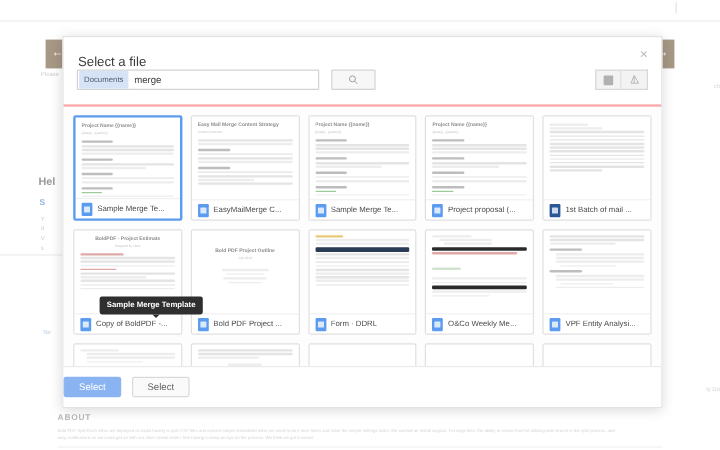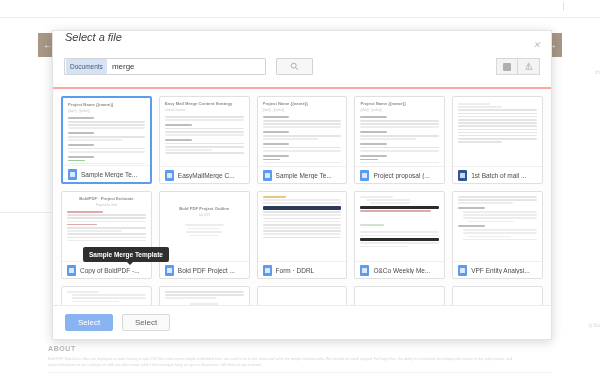--- a/index.html
+++ b/index.html
@@ -68,23 +68,22 @@
     left: 52px; top: 30px; width: 500px; height: 310px;
     background: #ffffff;
     border: 1px solid #e3e3e3;
     box-shadow: 0 2px 10px rgba(0,0,0,.16);
     display: flex; flex-direction: column;
   }
 
   .dlg-head {
     position: relative;
     height: 27px; flex: 0 0 27px;
-    display: flex; align-items: flex-start;
+    display: flex; align-items: flex-end;
     padding: 0 12px;
-    font-style: italic;
   }
   .dlg-title { font-size: 11px; color: #3c3c3c; }
   .dlg-close {
     position: absolute; right: 9px; top: 9px;
     width: 11px; height: 11px; line-height: 11px; text-align: center;
     font-size: 9px; color: #bdbdbd; cursor: pointer;
   }
 
   .dlg-search {
     flex: 0 0 29px;
@@ -202,21 +201,21 @@
     content: ""; position: absolute;
     left: 44px; bottom: -3px;
     border-left: 3px solid transparent;
     border-right: 3px solid transparent;
     border-top: 3px solid #2f2f2f;
   }
 
   .dlg-foot {
     flex: 0 0 34px;
     display: flex; align-items: center; gap: 9px;
-    padding: 0 12px;
+    padding: 0 0;
     border-top: 1px solid #ebebeb;
     background: #fff;
   }
   .btn {
     height: 17px; min-width: 48px;
     font-size: 8px; border-radius: 2px;
     display: flex; align-items: center; justify-content: center;
     cursor: pointer; font-family: "Liberation Sans", sans-serif;
   }
   .btn-primary { background: #8ab4f1; color: #fff; border: 1px solid #8ab4f1; }
@@ -230,20 +229,30 @@
   <div class="bg-tick"></div>
 
   <div class="carousel-arrow left">
     <span>←</span>
   </div>
   <div class="carousel-band"></div>
   <div class="carousel-arrow right">
     <span>→</span>
   </div>
 
+  <div class="bg-copy">
+    <div class="ln" style="margin-left:34px">Please</div>
+    <div class="h" style="margin-left:32px;margin-top:78px">Hel</div>
+    <div class="blue" style="margin-left:33px;margin-top:6px">S</div>
+    <div class="ln" style="margin-left:34px;margin-top:4px">Y</div>
+    <div class="ln" style="margin-left:34px">d</div>
+    <div class="ln" style="margin-left:34px">V</div>
+    <div class="ln" style="margin-left:34px">s</div>
+    <div class="ln" style="margin-left:36px;margin-top:62px;color:#b9c9df">Ne</div>
+  </div>
 
   <div class="bg-hr" style="top:212px"></div>
 
   <div class="bg-right">
     <div class="ln" style="margin-top:10px">ch</div>
     <div class="ln" style="margin-top:245px">ly Do</div>
   </div>
 
   <div class="about">
     <div class="about-title">ABOUT</div>

